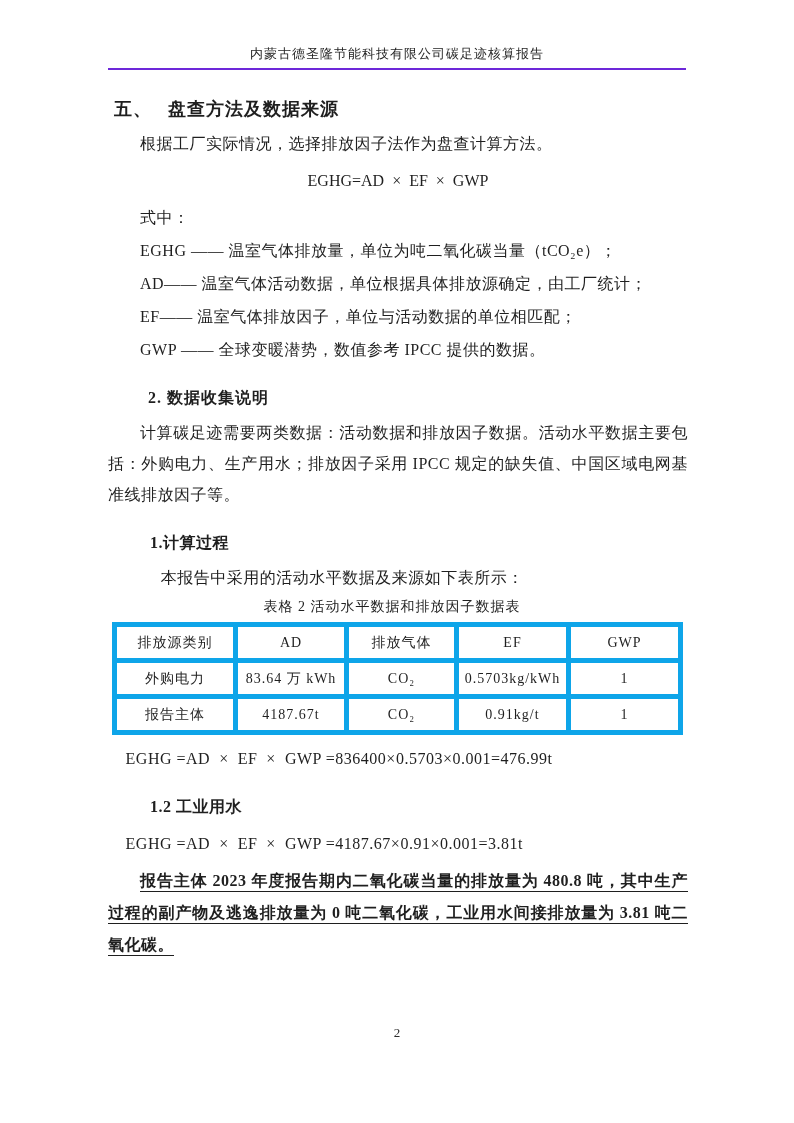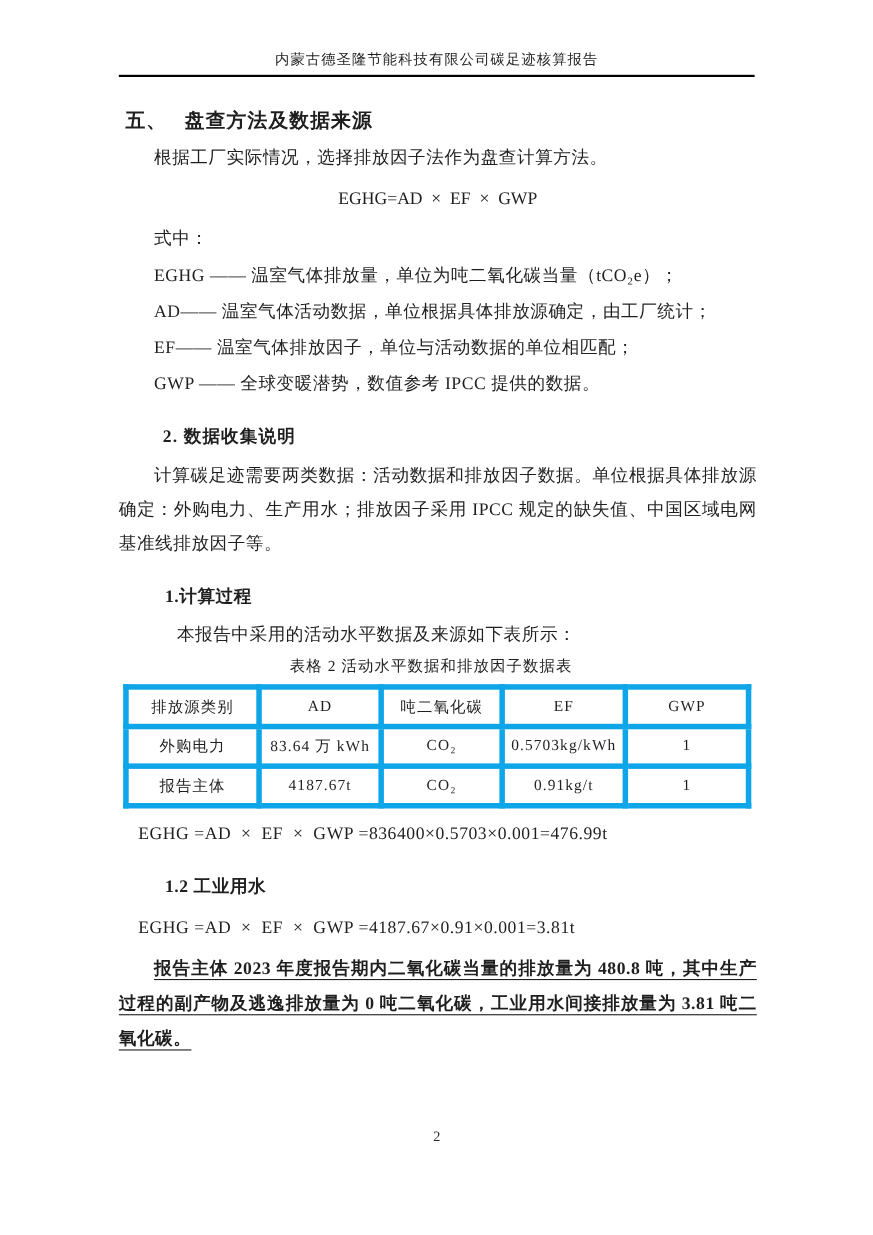--- a/index.html
+++ b/index.html
@@ -18,21 +18,21 @@
   .page {
     position: relative;
     width: 794px;
     height: 1123px;
   }
   
   .page-header {
     margin: 0 108px;
     padding-top: 46px;
     padding-bottom: 6px;
-    border-bottom: 2px solid #000000;
+    border-bottom: 2px solid #6d28d9;
     text-align: center;
     font-size: 13px;
     letter-spacing: 1px;
     line-height: 16px;
   }
   
   .content {
     margin: 0 106px 0 108px;
   }
   h1.section-heading {
@@ -148,42 +148,42 @@
 
     <div class="term-block">
       <p class="body-text indent">EGHG —— 温室气体排放量，单位为吨二氧化碳当量（tCO₂e）；</p>
       <p class="body-text indent">AD—— 温室气体活动数据，单位根据具体排放源确定，由工厂统计；</p>
       <p class="body-text indent">EF—— 温室气体排放因子，单位与活动数据的单位相匹配；</p>
       <p class="body-text indent">GWP —— 全球变暖潜势，数值参考 IPCC 提供的数据。</p>
     </div>
 
     <h2 class="sub-heading">2. 数据收集说明</h2>
 
-    <p class="body-text indent">计算碳足迹需要两类数据：活动数据和排放因子数据。单位根据具体排放源确定：外购电力、生产用水；排放因子采用 IPCC 规定的缺失值、中国区域电网基准线排放因子等。</p>
+    <p class="body-text indent">计算碳足迹需要两类数据：活动数据和排放因子数据。活动水平数据主要包括：外购电力、生产用水；排放因子采用 IPCC 规定的缺失值、中国区域电网基准线排放因子等。</p>
 
 
     <h2 class="sub-heading tight">1.计算过程</h2>
 
     <p class="body-text big-indent">本报告中采用的活动水平数据及来源如下表所示：</p>
 
     <div class="table-caption">表格 2 活动水平数据和排放因子数据表</div>
 
     <table class="data-table">
       <colgroup>
         <col style="width:121px">
           <col style="width:111px">
           <col style="width:110px">
         <col style="width:112px">
           <col style="width:112px">
       </colgroup>
       <tbody>
         <tr>
           <th>排放源类别</th>
           <th>AD</th>
-          <th>吨二氧化碳</th>
+          <th>排放气体</th>
           <th>EF</th>
           <th>GWP</th>
         </tr>
         <tr>
           <td>外购电力</td>
           <td>83.64 万 kWh</td>
           <td>CO₂</td>
           <td>0.5703kg/kWh</td>
           <td>1</td>
         </tr>

